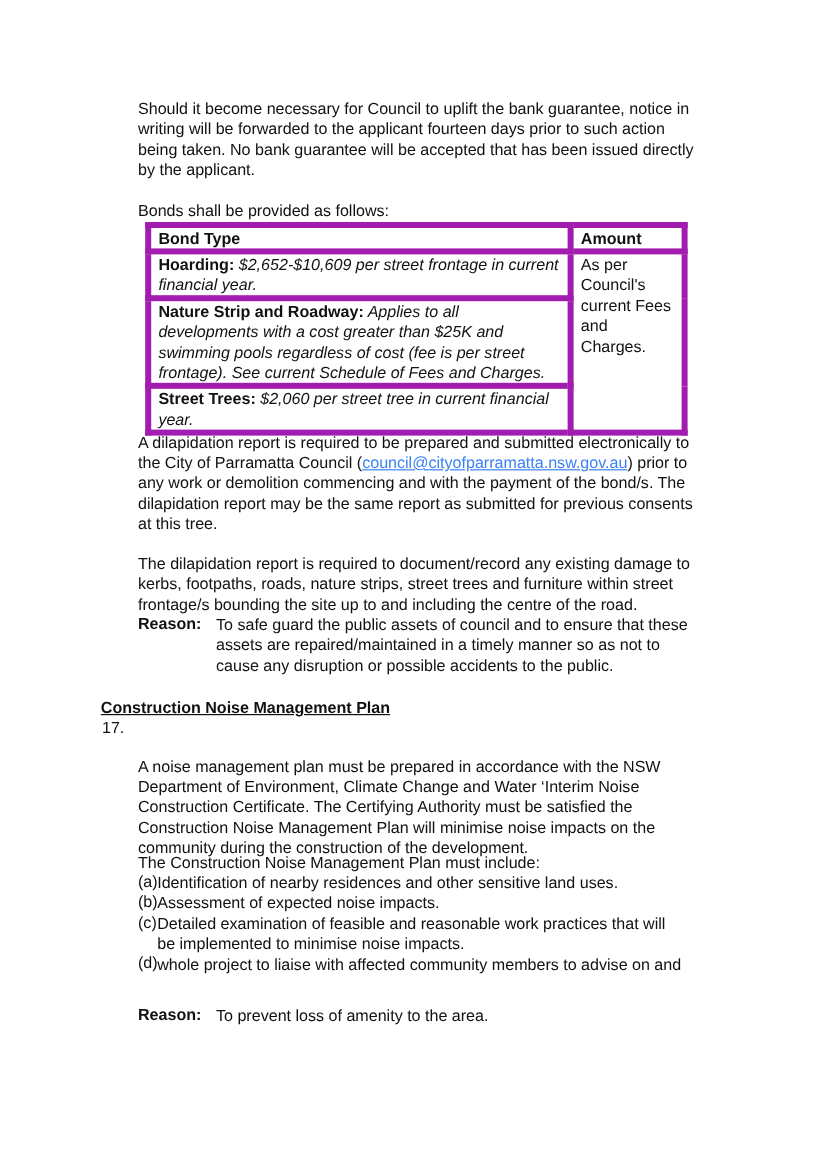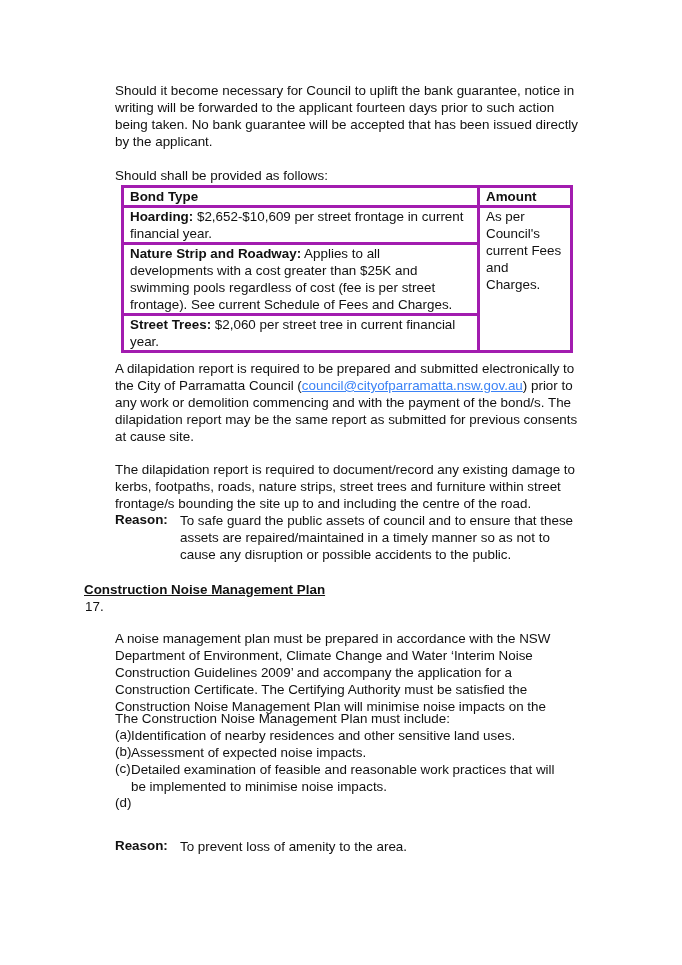--- a/index.html
+++ b/index.html
@@ -4,28 +4,28 @@
   <style>
     html, body { margin: 0; padding: 0; background: #ffffff; }
     body {
       width: 682px; height: 965px; position: relative; overflow: hidden;
       font-family: "Liberation Sans", sans-serif;
       font-size: 13.4px; color: #111111;
     }
     .block { position: absolute; left: 115px; width: 490px; }
     .line { white-space: nowrap; height: 17px; line-height: 17px; }
     b, .b { font-weight: bold; }
-    i, .i { }
+    i, .i { font-style: italic; }
     a.link { color: #3b82f6; text-decoration: underline; }
     table.bonds {
       position: absolute; left: 121px; top: 185px; width: 452px;
       border-collapse: collapse;
     }
     table.bonds td {
-      border: 3px solid #a21caf; padding: 0 6px; vertical-align: top;
+      border: 5px solid #a21caf; padding: 0 6px; vertical-align: top;
       line-height: 17px; font-size: 13.4px;
     }
     table.bonds td.amt { width: 78px; }
     .reason-row { position: absolute; }
     .reason-label { position: absolute; left: 0; font-weight: bold; white-space: nowrap; }
     .reason-text { position: absolute; left: 65px; }
     .heading { position: absolute; left: 84px; top: 581px; font-weight: bold; white-space: nowrap; line-height: 17px; text-decoration: underline;}
     .num { position: absolute; left: 85px; white-space: nowrap; line-height: 17px;}
     .list-item { position: absolute; left: 115px; width: 490px; }
     .list-letter { position: absolute; left: 0; white-space: nowrap; }
@@ -35,21 +35,21 @@
 <body>
 
 <div class="block" style="top:82px;">
   <div class="line">Should it become necessary for Council to uplift the bank guarantee, notice in</div>
   <div class="line">writing will be forwarded to the applicant fourteen days prior to such action</div>
   <div class="line">being taken. No bank guarantee will be accepted that has been issued directly</div>
   <div class="line">by the applicant.</div>
 </div>
 
 <div class="block" style="top:167px;">
-  <div class="line">Should shall be provided as follows:</div>
+  <div class="line">Bonds shall be provided as follows:</div>
 </div>
 
 <table class="bonds">
   <tbody>
       <tr>
     <td><span class="b">Bond Type</span></td>
     <td class="amt"><span class="b">Amount</span></td>
   </tr>
   <tr>
     <td>
@@ -79,21 +79,21 @@
     </td>
   </tr>
 </tbody>
   </table>
 
 <div class="block" style="top:360px;">
   <div class="line">A dilapidation report is required to be prepared and submitted electronically to</div>
   <div class="line"><span>the City of Parramatta Council (</span><a class="link">council@cityofparramatta.nsw.gov.au</a><span>) prior to</span></div>
   <div class="line">any work or demolition commencing and with the payment of the bond/s. The</div>
   <div class="line">dilapidation report may be the same report as submitted for previous consents</div>
-  <div class="line">at cause site.</div>
+  <div class="line">at this tree.</div>
 </div>
 
 <div class="block" style="top:461px;">
   <div class="line">The dilapidation report is required to document/record any existing damage to</div>
   <div class="line">kerbs, footpaths, roads, nature strips, street trees and furniture within street</div>
   <div class="line">frontage/s bounding the site up to and including the centre of the road.</div>
 </div>
 
 <div class="reason-row block" style="top:512px; height:51px;">
   <span class="reason-label">Reason:</span>
@@ -103,23 +103,23 @@
     <div class="line">cause any disruption or possible accidents to the public.</div>
   </div>
 </div>
 
 <div class="heading">Construction Noise Management Plan</div>
 
 <div class="num" style="top:598px;">17.</div>
 <div class="block" style="top:630px;">
   <div class="line">A noise management plan must be prepared in accordance with the NSW</div>
   <div class="line">Department of Environment, Climate Change and Water ‘Interim Noise</div>
-  <div class="line">Construction Guidelines 2009’ and accompany the application for a</div>
   <div class="line">Construction Certificate. The Certifying Authority must be satisfied the</div>
   <div class="line">Construction Noise Management Plan will minimise noise impacts on the</div>
+  <div class="line">community during the construction of the development.</div>
 </div>
 
 <div class="block" style="top:710px;">
   <div class="line">The Construction Noise Management Plan must include:</div>
 </div>
 
 <div class="list-item" style="top:727px; height:17px;">
   <span class="list-letter">(a)</span>
   <div class="list-text">
       <div class="line">Identification of nearby residences and other sensitive land uses.</div>
@@ -134,20 +134,21 @@
 <div class="list-item" style="top:761px; height:34px;">
   <span class="list-letter">(c)</span>
   <div class="list-text">
     <div class="line">Detailed examination of feasible and reasonable work practices that will</div>
     <div class="line">be implemented to minimise noise impacts.</div>
   </div>
 </div>
 <div class="list-item" style="top:795px; height:51px;">
   <span class="list-letter">(d)</span>
   <div class="list-text">
+    <div class="line">whole project to liaise with affected community members to advise on and</div>
   </div>
 </div>
 
 <div class="reason-row block" style="top:838px; height:17px;">
   <span class="reason-label">Reason:</span>
   <div class="reason-text">
       <div class="line">To prevent loss of amenity to the area.</div>
     </div>
 </div>
 

